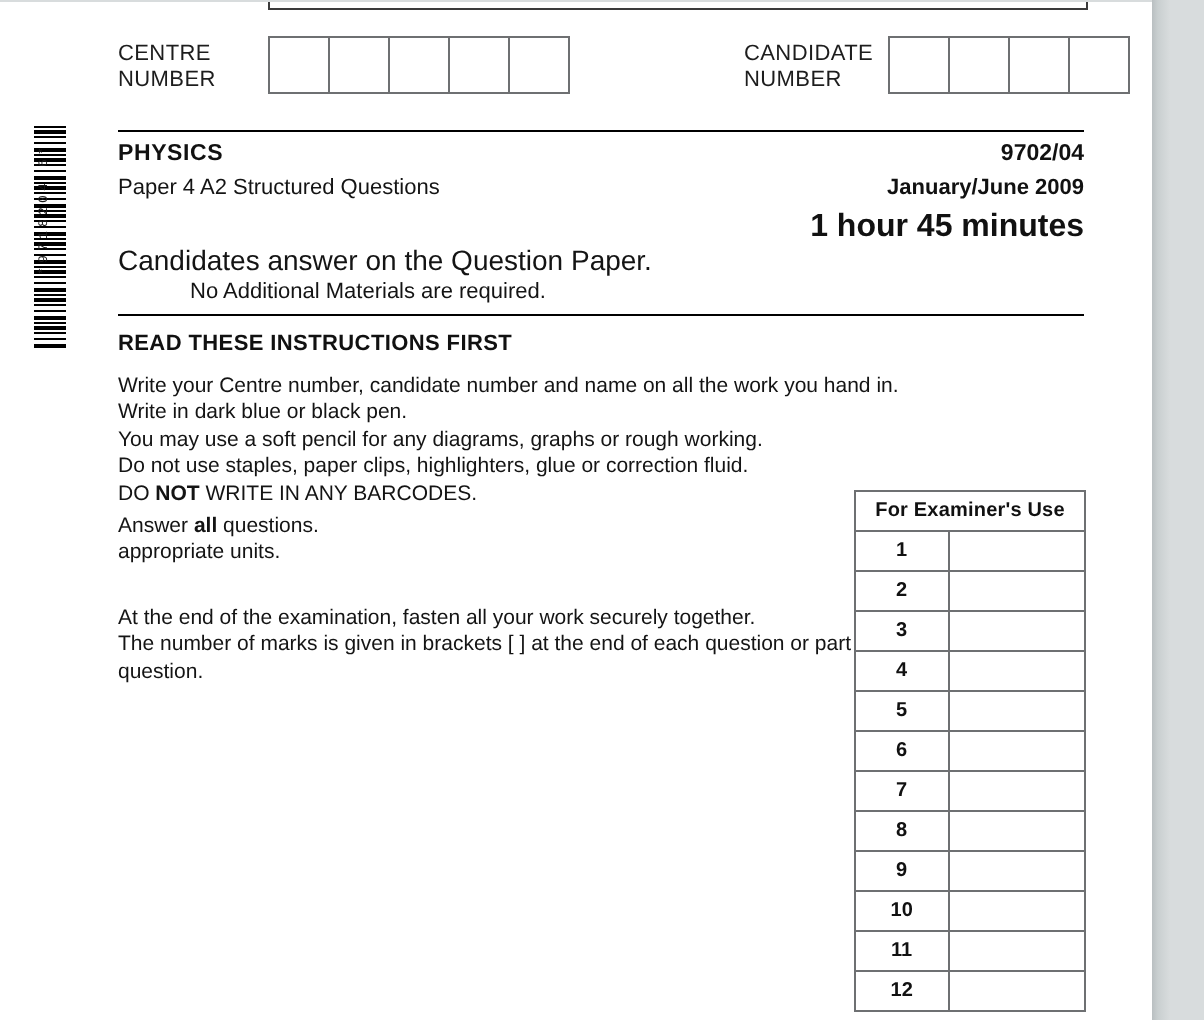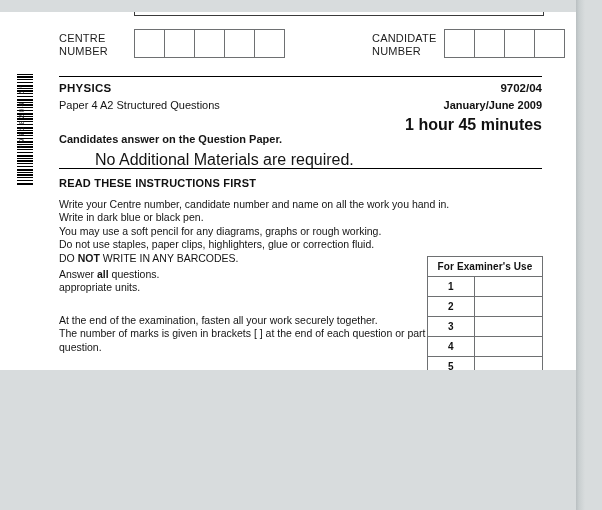--- a/index.html
+++ b/index.html
@@ -10,23 +10,23 @@
   body {
     width: 602px;
     height: 510px;
     overflow: hidden;
     font-family: "Liberation Sans", sans-serif;
     position: relative;
   }
   #page {
     position: absolute;
     left: 0;
-    top: 12px;
+    top: 1px;
     width: 576px;
-    height: 358px;
+    height: 510px;
     background: #ffffff;
     overflow: hidden;
   }
   #page-shadow {
     position: absolute;
     left: 576px;
     top: 0;
     width: 26px;
     height: 510px;
     background: linear-gradient(to right, #b9bfc1 0px, #c9cfd0 3px, #d8dcdd 9px);
@@ -170,29 +170,28 @@
     font-size: 16px;
     font-weight: bold;
     color: #111;
     text-align: right;
   }
 
   .answer-note {
     position: absolute;
     left: 59px;
     top: 121px;
-    font-size: 11px;
+    font-size: 14px;
     color: #141414;
-    font-weight: bold;
   }
   .materials-note {
     position: absolute;
     left: 59px;
     top: 139px;
-    font-size: 16px;
+    font-size: 11px;
     color: #141414;
     padding-left: 36px;
   }
 
   .read-first {
     position: absolute;
     left: 59px;
     top: 165px;
     font-size: 11px;
     font-weight: bold;

